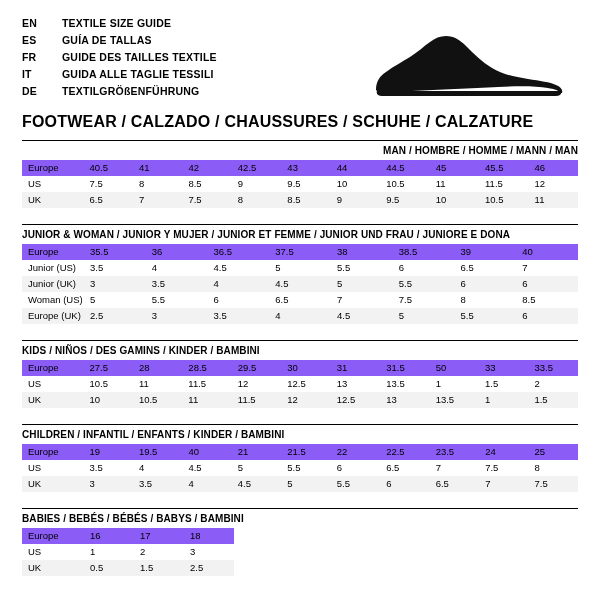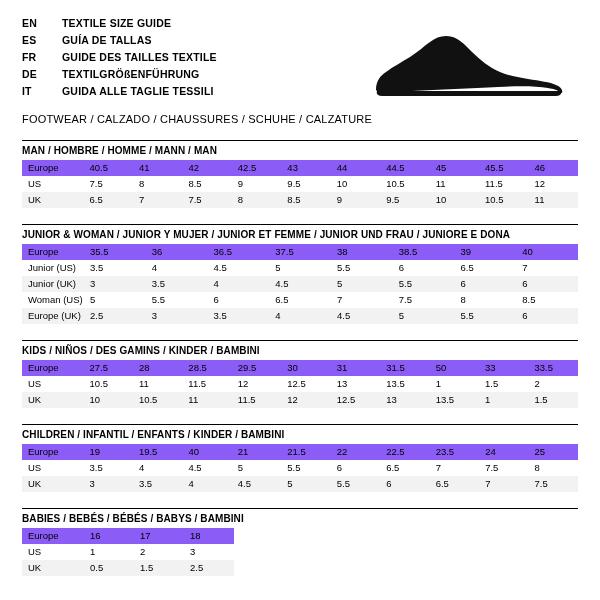--- a/index.html
+++ b/index.html
@@ -41,22 +41,22 @@
     width: 40px;
   }
   .shoe-wrap {
     position: absolute;
     right: 10px;
     top: 18px;
     width: 200px;
     height: 70px;
   }
   .footwear-line {
-    font-size: 11px;
-    font-weight: normal;
+    font-size: 16px;
+    font-weight: bold;
     letter-spacing: 0.2px;
     margin-top: 14px;
   }
   
   .section {
     margin-top: 16px;
   }
   .section.first {
     margin-top: 30px;
   }
@@ -109,43 +109,43 @@
         </tr>
         <tr>
           <td class="lang-code">ES</td>
           <td>GUÍA DE TALLAS</td>
         </tr>
         <tr>
           <td class="lang-code">FR</td>
           <td>GUIDE DES TAILLES TEXTILE</td>
         </tr>
         <tr>
+          <td class="lang-code">IT</td>
+          <td>GUIDA ALLE TAGLIE TESSILI</td>
+        </tr>
+        <tr>
           <td class="lang-code">DE</td>
           <td>TEXTILGRÖßENFÜHRUNG</td>
-        </tr>
-        <tr>
-          <td class="lang-code">IT</td>
-          <td>GUIDA ALLE TAGLIE TESSILI</td>
         </tr>
       </tbody>
     </table>
 
     <div class="shoe-wrap">
       <svg viewBox="0 0 200 70" width="200" height="70" aria-hidden="true">
         <path fill="#111111" d="M8,58 C8,49 12,44 18,40 C26,34 34,30 42,25 C50,20 56,14 62,10 C67,6 72,4 78,4 C86,4 92,8 98,14 C106,22 114,30 124,36 C134,42 146,45 160,47 C172,49 182,50 188,53 C193,55 195,58 194,61 L192,61 C190,58 186,57 180,56 C168,54 150,54 130,55 C104,56 70,58 44,59 C30,60 16,60 10,60 Z"></path>
         <path fill="#111111" d="M9,59 L193,59 C194,62 192,64 188,64 L14,64 C10,64 8,62 9,59 Z"></path>
       </svg>
     </div>
 
     <div class="footwear-line">FOOTWEAR / CALZADO / CHAUSSURES / SCHUHE / CALZATURE</div>
   </div>
 
   <div class="section first">
     <div class="topline"></div>
-    <div class="section-title" style="padding-top:4px;">MAN / HOMBRE / HOMME / MANN / MAN</div>
+    <div class="section-title" style="padding-top:4px;text-align:right;">MAN / HOMBRE / HOMME / MANN / MAN</div>
     <table class="size">
       <colgroup>
           <col style="width:56px">
           <col style="width:50px">
           <col style="width:50px">
           <col style="width:50px">
           <col style="width:50px">
           <col style="width:50px">
           <col style="width:50px">
           <col style="width:50px">

